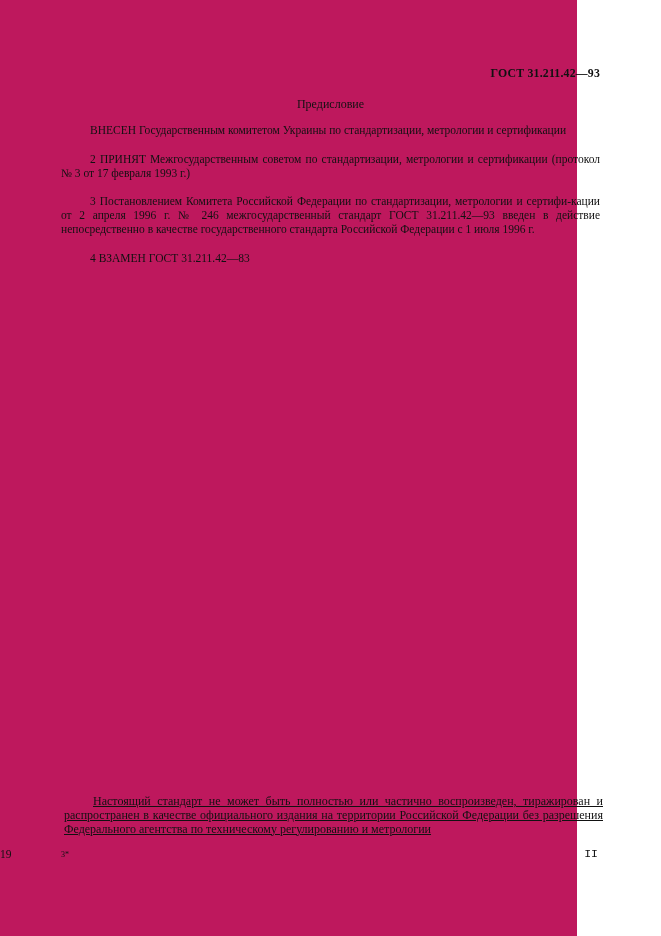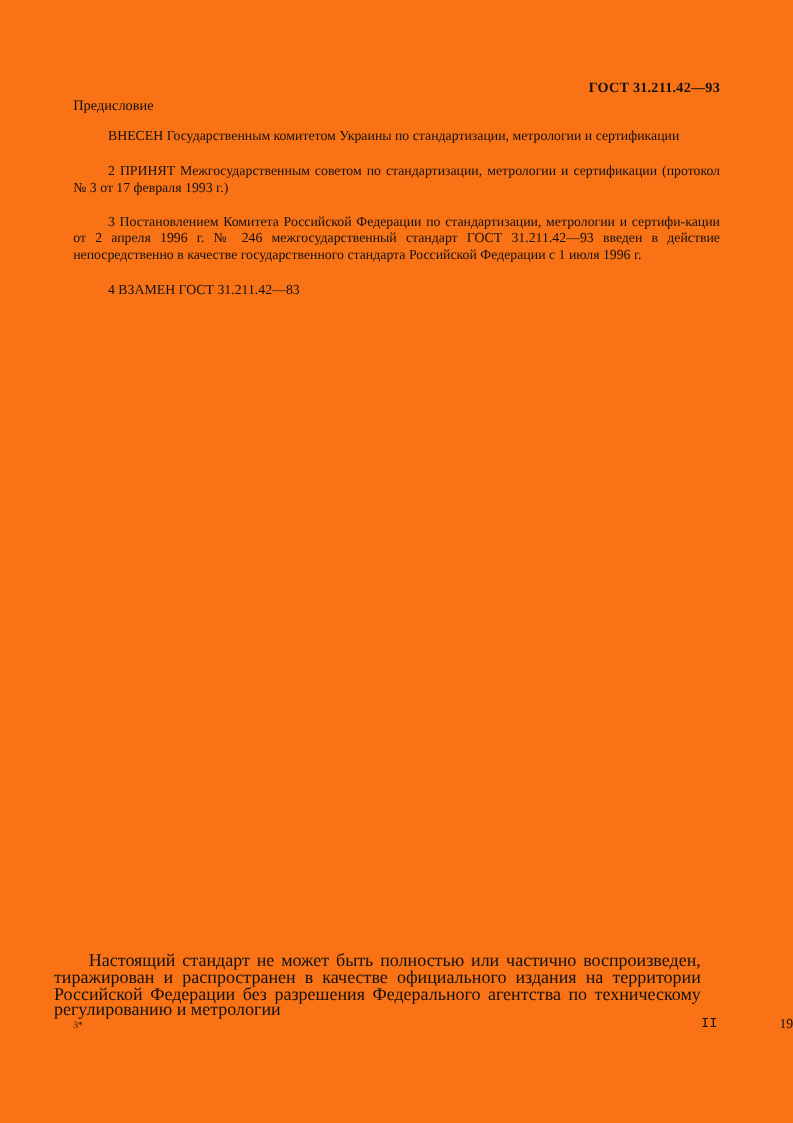--- a/index.html
+++ b/index.html
@@ -10,82 +10,83 @@
   body {
     width: 661px;
     height: 936px;
     font-family: "Liberation Serif", "DejaVu Serif", serif;
     color: #111111;
     position: relative;
     overflow: hidden;
   }
   .page {
     position: relative;
-    width: 661px;
+    width: 577px;
     height: 936px;
-    background: #f97316;
+    background: #be185d;
   }
   .content {
     position: absolute;
     left: 61px;
     top: 0;
     width: 539px;
   }
   .running-head {
     margin-top: 66px;
     text-align: right;
     font-weight: bold;
     font-size: 11.8px;
     line-height: 14px;
     letter-spacing: 0.2px;
   }
   .doc-title {
-    margin-top: 1px;
+    margin-top: 17px;
     margin-bottom: 13px;
-    text-align: left;
+    text-align: center;
     font-size: 12px;
     line-height: 14px;
   }
   p.para {
     margin: 0 0 15px 0;
     font-size: 11.5px;
     line-height: 13.8px;
     text-align: justify;
     text-indent: 29px;
   }
   .notice {
     position: absolute;
-    left: 45px;
+    left: 64px;
     width: 539px;
     top: 795px;
-    font-size: 15px;
+    font-size: 12px;
     line-height: 13.8px;
     text-align: justify;
     text-indent: 29px;
+    text-decoration: underline;
   }
   .footer {
     position: absolute;
     left: 0;
     top: 847px;
     width: 661px;
     height: 16px;
     font-size: 11.5px;
     line-height: 14px;
   }
   .footer .sig {
     position: absolute;
     left: 61px;
     top: 1px;
     font-size: 8px;
   }
   .footer .pagenum {
     position: absolute;
     left: 0;
     width: 100%;
-    text-align: right;
+    text-align: left;
   }
   .footer .roman {
     position: absolute;
     right: 63px;
     top: 0;
     font-family: Liberation Mono, monospace;
   }
 </style>
 </head>
 <body>

